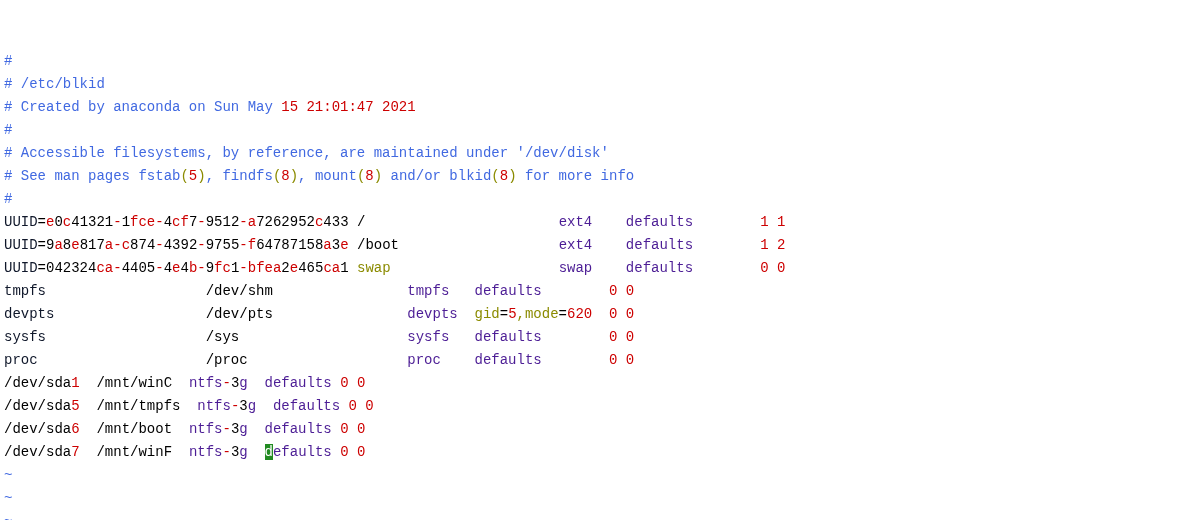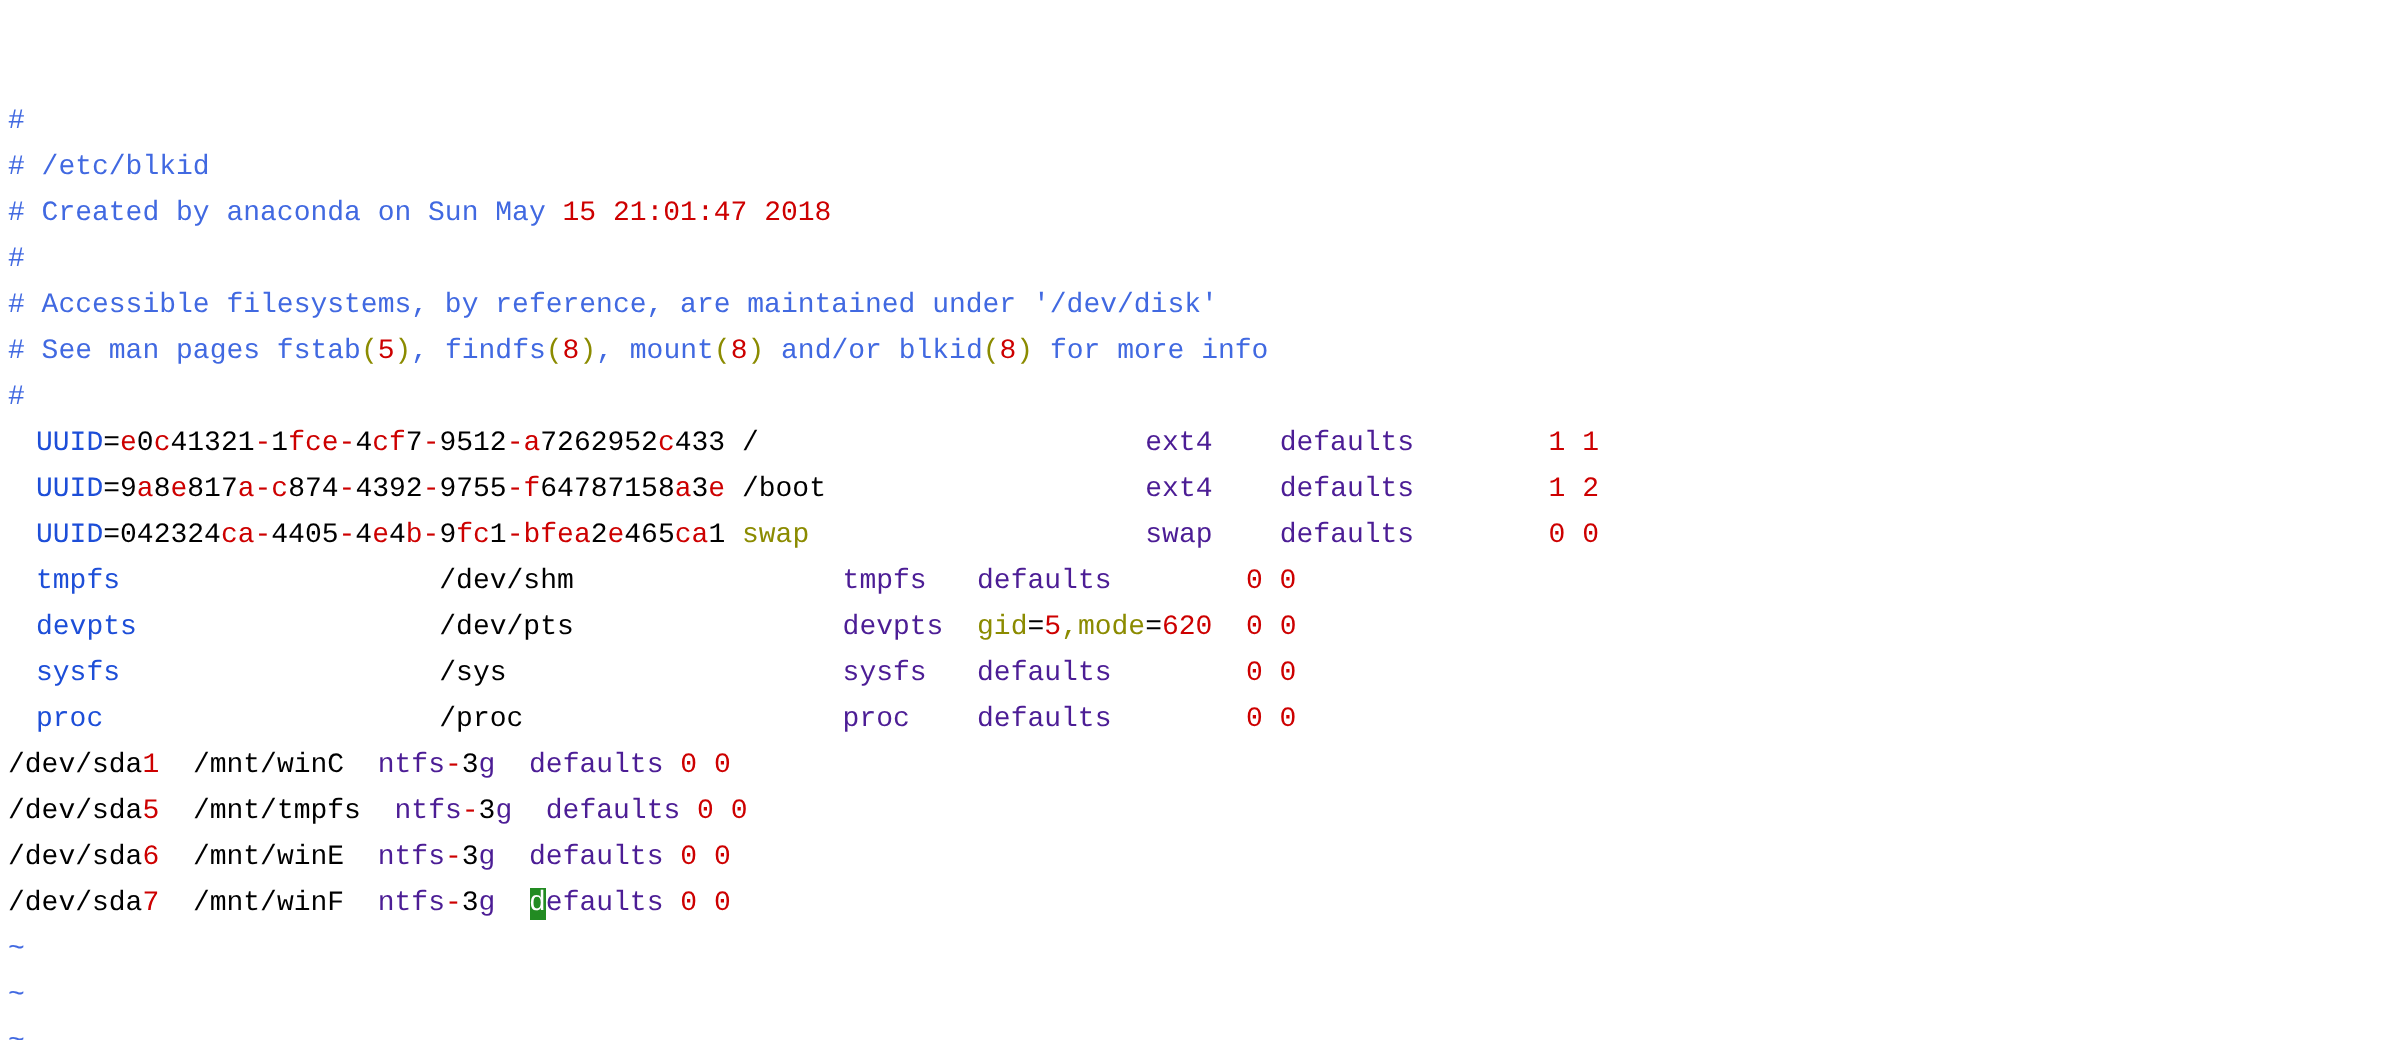--- a/index.html
+++ b/index.html
@@ -6,45 +6,45 @@
     margin: 0;
     padding: 4px;
     font-family: "Consolas", "Monaco", "Courier New", monospace;
     font-size: 14px;
     line-height: 23px;
     background: #ffffff;
     color: #000000;
     white-space: pre;
   }
   .blue { color: #4169E1; }
-  .teal { color: #1d4ed8; margin-left: 14px; }
+  .teal { color: #0f172a; }
   .red { color: #CD0000; }
   .green { color: #4c1d95; }
   .olive { color: #8B8B00; }
   .cursor { background: #228B22; color: #ffffff; }
 </style>
 </head>
 <body>
 
 <div><span class="blue">#</span>
 <span class="blue"># /etc/blkid</span>
-<span class="blue"><span># Created by anaconda on Sun May </span></span><span class="red">15 21:01:47 2018</span>
+<span class="blue"><span># Created by anaconda on Sun May </span></span><span class="red">15 21:01:47 2021</span>
 <span class="blue">#</span>
 <span class="blue"># Accessible filesystems, by reference, are maintained under '/dev/disk'</span>
 <span class="blue"># See man pages fstab</span><span class="olive">(</span><span class="red">5</span><span class="olive">)</span><span class="blue">, findfs</span><span class="olive">(</span><span class="red">8</span><span class="olive">)</span><span class="blue">, mount</span><span class="olive">(</span><span class="red">8</span><span class="olive">)</span><span class="blue"> and/or blkid</span><span class="olive">(</span><span class="red">8</span><span class="olive">)</span><span class="blue"> for more info</span>
 <span class="blue">#</span>
 <span><span class="teal">UUID</span><span>=</span><span class="red">e</span><span>0</span><span class="red">c</span><span>41321</span><span class="red">-</span><span>1</span><span class="red">fce</span><span class="red">-</span><span>4</span><span class="red">cf</span><span>7</span><span class="red">-</span><span>9512</span><span class="red">-</span><span class="red">a</span><span>7262952</span><span class="red">c</span><span>433</span><span> /</span><span>                       </span><span class="green">ext4</span><span>    </span><span class="green">defaults</span><span>        </span><span class="red">1</span><span> </span><span class="red">1</span></span>
 <span><span class="teal">UUID</span><span>=</span><span>9</span><span class="red">a</span><span>8</span><span class="red">e</span><span>817</span><span class="red">a</span><span class="red">-</span><span class="red">c</span><span>874</span><span class="red">-</span><span>4392</span><span class="red">-</span><span>9755</span><span class="red">-</span><span class="red">f</span><span>64787158</span><span class="red">a</span><span>3</span><span class="red">e</span><span> /boot</span><span>                   </span><span class="green">ext4</span><span>    </span><span class="green">defaults</span><span>        </span><span class="red">1</span><span> </span><span class="red">2</span></span>
 <span><span class="teal">UUID</span><span>=</span><span>042324</span><span class="red">ca</span><span class="red">-</span><span>4405</span><span class="red">-</span><span>4</span><span class="red">e</span><span>4</span><span class="red">b</span><span class="red">-</span><span>9</span><span class="red">fc</span><span>1</span><span class="red">-</span><span class="red">bfea</span><span>2</span><span class="red">e</span><span>465</span><span class="red">ca</span><span>1</span><span> </span><span class="olive">swap</span><span>                    </span><span class="green">swap</span><span>    </span><span class="green">defaults</span><span>        </span><span class="red">0</span><span> </span><span class="red">0</span></span>
 <span><span class="teal">tmpfs</span><span>                   </span><span>/dev/shm</span><span>                </span><span class="green">tmpfs</span><span>   </span><span class="green">defaults</span><span>        </span><span class="red">0</span><span> </span><span class="red">0</span></span>
 <span><span class="teal">devpts</span><span>                  </span><span>/dev/pts</span><span>                </span><span class="green">devpts</span><span>  </span><span class="olive">gid</span><span>=</span><span class="red">5</span><span class="olive">,</span><span class="olive">mode</span><span>=</span><span class="red">620</span><span>  </span><span class="red">0</span><span> </span><span class="red">0</span></span>
 <span><span class="teal">sysfs</span><span>                   </span><span>/sys</span><span>                    </span><span class="green">sysfs</span><span>   </span><span class="green">defaults</span><span>        </span><span class="red">0</span><span> </span><span class="red">0</span></span>
 <span><span class="teal">proc</span><span>                    </span><span>/proc</span><span>                   </span><span class="green">proc</span><span>    </span><span class="green">defaults</span><span>        </span><span class="red">0</span><span> </span><span class="red">0</span></span>
 <span><span>/dev/sda</span><span class="red">1</span><span>  </span><span>/mnt/winC</span><span>  </span><span class="green">ntfs</span><span class="red">-</span><span>3</span><span class="green">g</span><span>  </span><span class="green">defaults</span><span> </span><span class="red">0</span><span> </span><span class="red">0</span></span>
 <span><span>/dev/sda</span><span class="red">5</span><span>  </span><span>/mnt/tmpfs</span><span>  </span><span class="green">ntfs</span><span class="red">-</span><span>3</span><span class="green">g</span><span>  </span><span class="green">defaults</span><span> </span><span class="red">0</span><span> </span><span class="red">0</span></span>
-<span><span>/dev/sda</span><span class="red">6</span><span>  </span><span>/mnt/winE</span><span>  </span><span class="green">ntfs</span><span class="red">-</span><span>3</span><span class="green">g</span><span>  </span><span class="green">defaults</span><span> </span><span class="red">0</span><span> </span><span class="red">0</span></span>
+<span><span>/dev/sda</span><span class="red">6</span><span>  </span><span>/mnt/boot</span><span>  </span><span class="green">ntfs</span><span class="red">-</span><span>3</span><span class="green">g</span><span>  </span><span class="green">defaults</span><span> </span><span class="red">0</span><span> </span><span class="red">0</span></span>
 <span><span>/dev/sda</span><span class="red">7</span><span>  </span><span>/mnt/winF</span><span>  </span><span class="green">ntfs</span><span class="red">-</span><span>3</span><span class="green">g</span><span>  </span><span class="cursor">d</span><span class="green">efaults</span><span> </span><span class="red">0</span><span> </span><span class="red">0</span></span>
 <span class="blue">~</span>
 <span class="blue">~</span>
 <span class="blue">~</span>
 
 </div>
 
 
 </body></html>

